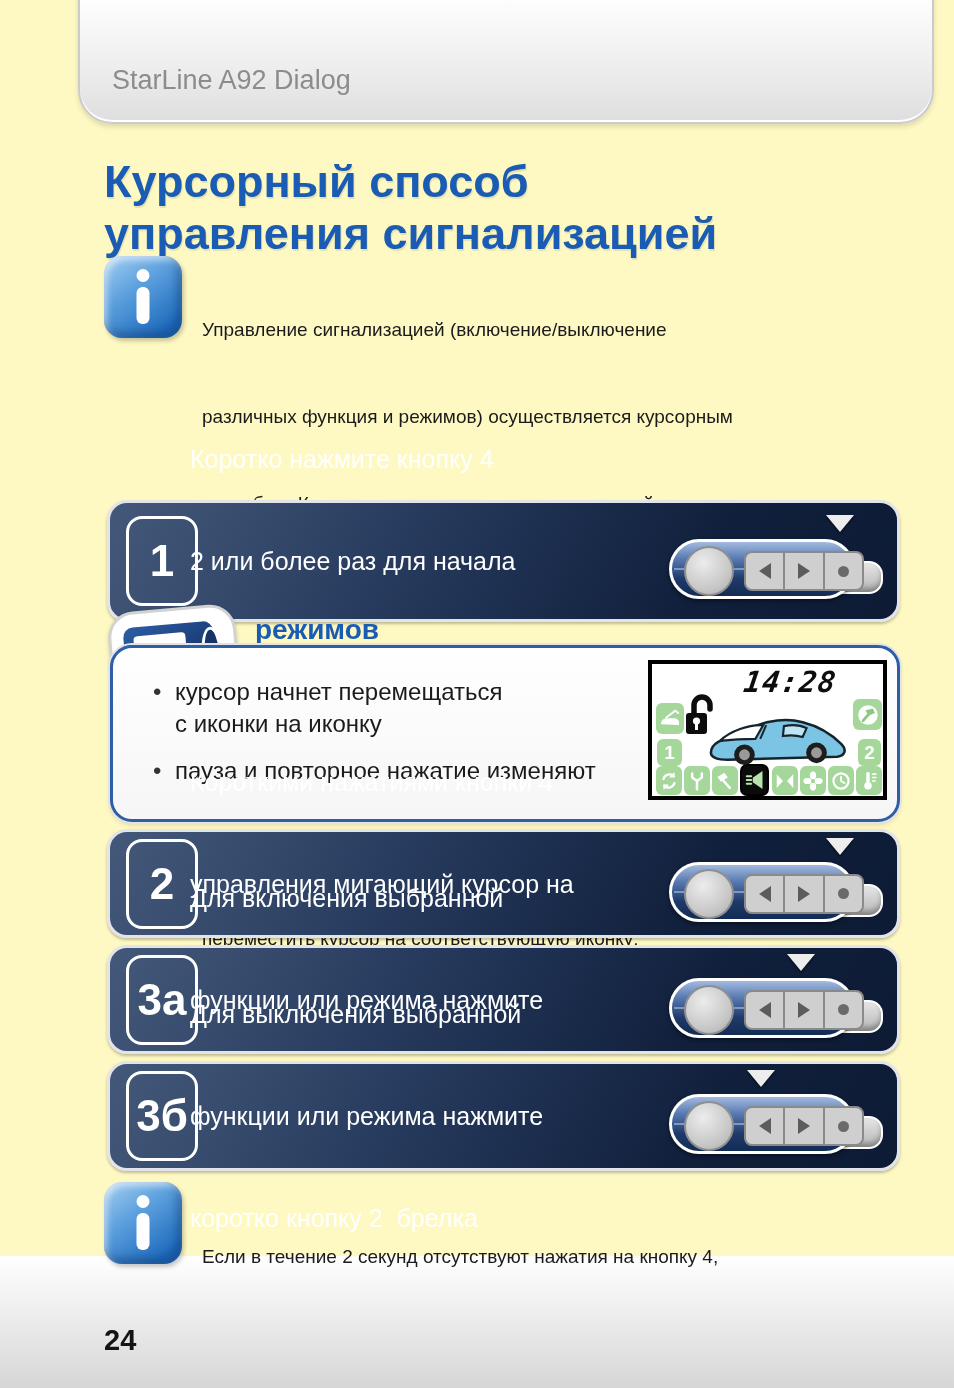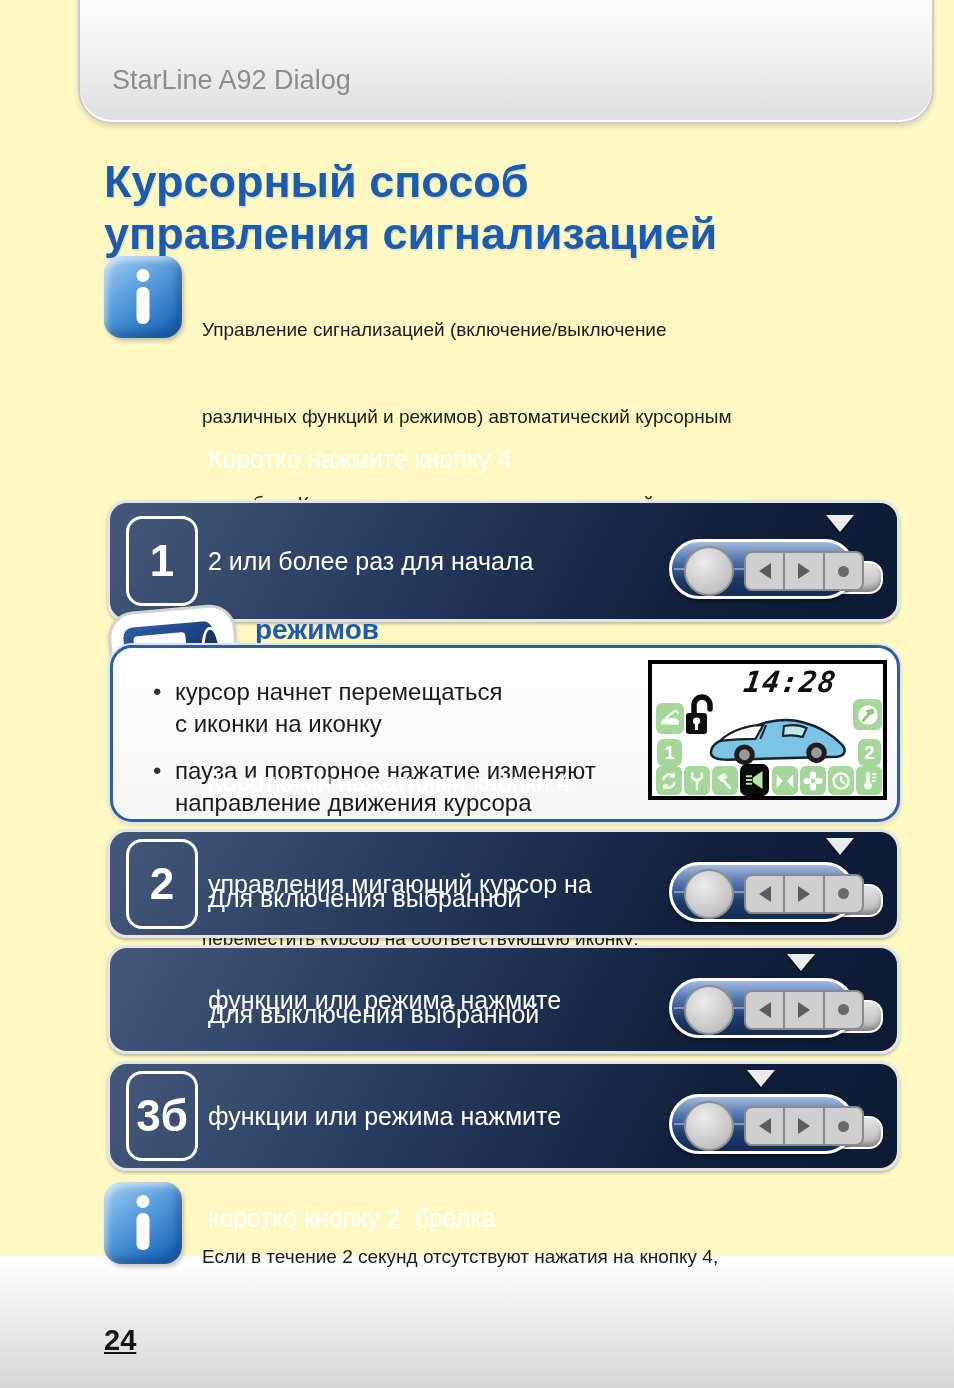--- a/index.html
+++ b/index.html
@@ -29,21 +29,21 @@
   .step{position:absolute;left:107px;width:793px;border-radius:20px;box-sizing:border-box;
         background:linear-gradient(118deg,#44597a 0%,#263a5d 38%,#101f3b 75%,#0d1b35 100%);
         border:3px solid #e2e4e9;box-shadow:0 2px 3px rgba(0,0,0,.25);}
   .s1{top:500px;height:122px;}
   .s2{top:829px;height:109px;}
   .s3a{top:945px;height:109px;}
   .s3b{top:1061px;height:110px;}
   .badge{position:absolute;left:16px;top:50%;transform:translateY(-50%);height:84px;min-width:52px;
         padding:0 7px;border:3px solid #fff;border-radius:16px;color:#fff;font-weight:bold;font-size:44px;
         display:flex;align-items:center;justify-content:center;}
-  .step-text{position:absolute;left:98px;top:50%;transform:translateY(-50%);color:#fff;
+  .step-text{position:absolute;left:80px;top:50%;transform:translateY(-50%);color:#fff;
         font-size:25px;line-height:34px;white-space:pre-wrap;}
   
   .fob{position:absolute;right:12px;top:50%;transform:translateY(-50%);width:216px;height:92px;}
   .fob-tip{position:absolute;left:152px;top:46px;width:58px;height:29px;border-radius:8px 14px 14px 8px;
         background:linear-gradient(180deg,#e6e6e6,#b5b5b5);border:2px solid #fdfdfd;
         box-shadow:inset 0 -4px 5px rgba(0,0,0,.28);}
   .fob-body{position:absolute;left:0;top:24px;width:186px;height:60px;border-radius:32px;
         background:linear-gradient(180deg,#a3badf 0%,#5578b0 32%,#1e3a6b 68%,#132c55 100%);
         border:3px solid #fff;box-shadow:0 2px 4px rgba(0,0,0,.45);box-sizing:border-box;}
   .fob-seam{position:absolute;left:2px;top:26px;width:72px;height:2px;background:rgba(220,228,240,.45);}
@@ -79,41 +79,41 @@
   
   .lcd{position:absolute;left:648px;top:660px;width:239px;height:140px;background:#fff;
         border:4px solid #000;box-sizing:border-box;}
   .lcd-time{position:absolute;left:92px;top:1px;font-family:"DejaVu Sans Mono",monospace;
         font-style:italic;font-weight:bold;font-size:29px;letter-spacing:1px;transform:skewX(-8deg);color:#0d0d0d;}
   .gi{position:absolute;background:#a5d79b;border-radius:6px;display:flex;align-items:center;
         justify-content:center;color:#fff;font-weight:bold;}
   .gi.cursor{background:#9fd492;border:2px solid #000;border-radius:7px;box-sizing:border-box;background:#0b0b0b;}
   .zone{font-size:19px;}
   svg{display:block;}
-  .pagenum{position:absolute;left:104px;top:1324px;font-size:29px;font-weight:bold;color:#141414;text-decoration:underline;}
+  .pagenum{position:absolute;left:104px;top:1324px;font-size:29px;font-weight:bold;color:#141414;}
 </style>
 </head>
 <body>
 
 <div class="page">
   <div class="bottom-grad"></div>
 
   <div class="header">
     <div class="header-title">StarLine A92 Dialog</div>
   </div>
 
   <h1 class="title"><span>Курсорный способ</span><br><span>управления сигнализацией</span></h1>
 
   <div class="info-icon" style="left:104px;top:256px;">
     <span class="i-dot"></span>
     <span class="i-stem"></span>
   </div>
   <div class="info-text it1">
     <div>Управление сигнализацией (включение/выключение</div>
-    <div>различных функций и режимов) автоматический курсорным</div>
+    <div>различных функция и режимов) осуществляется курсорным</div>
     <div>способом. Курсор - это мигающая подсветка одной из иконок</div>
     <div>на дисплее брелка.  Режим или функция, которая может быть</div>
     <div>включена (или выключена) в данный момент, определяется</div>
     <div>иконкой, на которой находится курсор.</div>
     <div>Для того, чтобы выбрать требуемую функцию необходимо</div>
     <div>переместить курсор на соответствующую иконку:</div>
   </div>
 
   <div class="step s1">
     <div class="badge">1</div>
@@ -157,21 +157,20 @@
         <span class="dot">•</span>
         <div>
           <div>курсор начнет перемещаться</div>
           <div>с иконки на иконку</div>
         </div>
       </div>
       <div class="bullet">
         <span class="dot">•</span>
         <div>
           <div>пауза и повторное нажатие изменяют</div>
-          <div>направление движения курсора</div>
         </div>
       </div>
     </div>
   </div>
 
   <div class="lcd">
     <div class="lcd-time">14:28</div>
 
     <div class="gi" style="left:4px;top:39px;width:28px;height:31px;">
       <svg width="24" height="24" viewBox="0 0 32 32">
@@ -291,20 +290,21 @@
             </div>
           <div class="fob-cell">
               <span class="dotb"></span>
             </div>
         </div>
       </div>
     </div>
   </div>
 
   <div class="step s3a">
+    <div class="badge">3а</div>
     <div class="step-text">
       <div>Для включения выбранной</div>
       <div>функции или режима нажмите</div>
       <div>коротко кнопку 3  брелка</div>
     </div>
     <div class="fob">
       <div class="fob-arrow arrow-b3"></div>
       <div class="fob-tip"></div>
       <div class="fob-body">
         <div class="fob-seam"></div>

